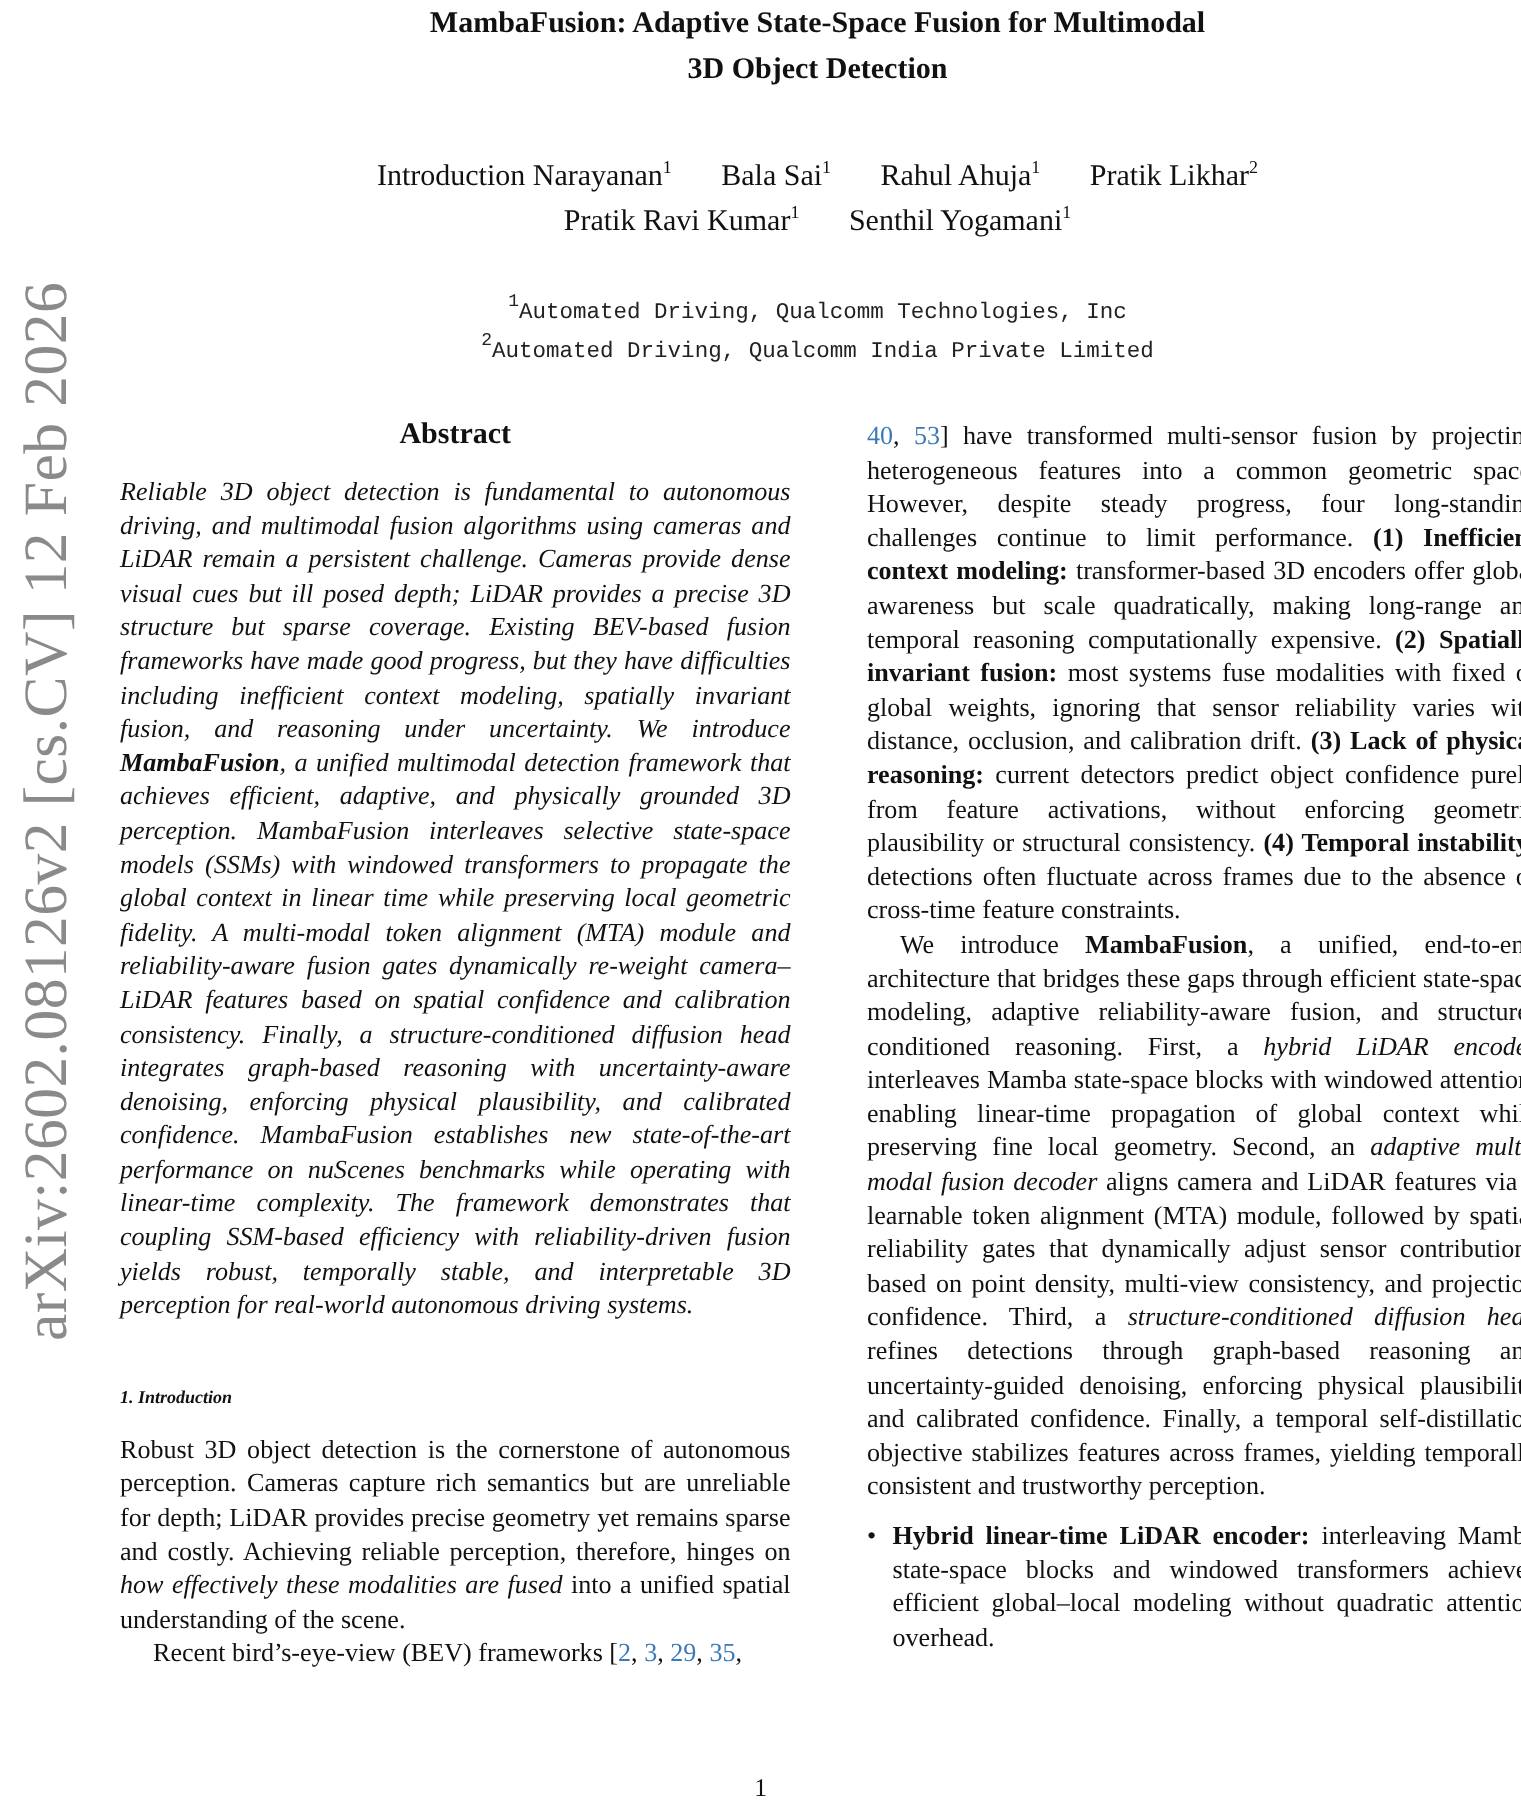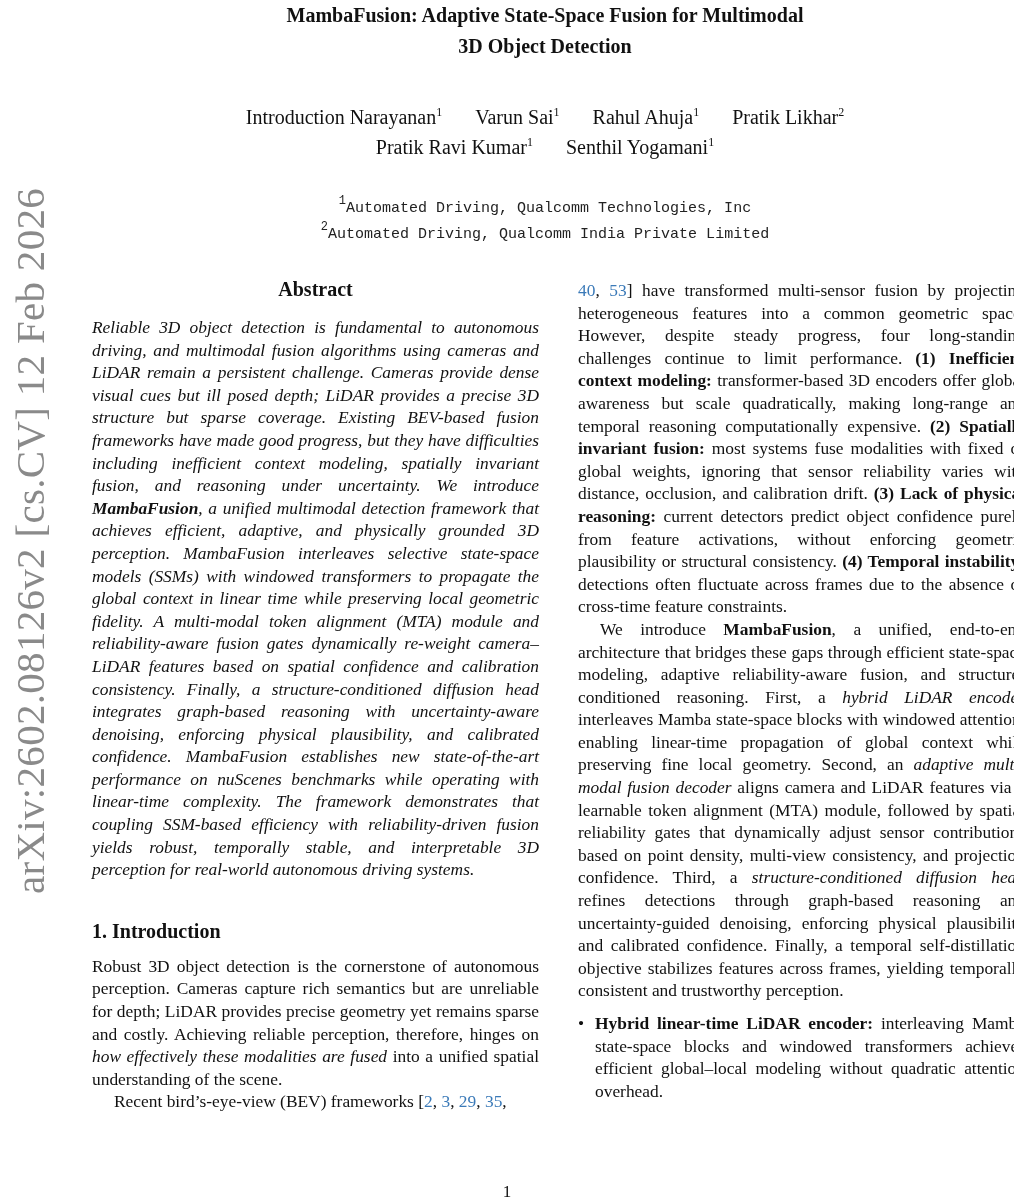--- a/index.html
+++ b/index.html
@@ -21,25 +21,25 @@
     position: absolute; left: 120px; top: 102px; width: 850px; text-align: center;
     font-size: 20px; line-height: 30px;
   }
   .authors .au { margin: 0 14px; white-space: nowrap; }
   .authors sup, .affil sup { font-size: 12px; vertical-align: 8px; line-height: 0; }
   .affil {
     position: absolute; left: 120px; top: 176px; width: 850px; text-align: center;
     font-family: "Liberation Mono", monospace; font-size: 15px; line-height: 26px; color: #222; margin-top: 20px;
   }
   .col { position: absolute; width: 447px; font-size: 17.4px; line-height: 22.6px; text-align: justify; }
-  .col.left { left: 92px; top: 277px; }
+  .col.left { left: 80px; top: 277px; }
   .col.right { left: 578px; top: 279px; }
   .heading-abs { text-align: center; font-weight: bold; font-size: 20px; margin: 0 0 15px 0; line-height: 24px; }
   .abstract { font-style: italic; margin: 0; text-align: justify; }
-  .section-h { font-weight: bold; font-size: 20px; margin: 38px 0 12px 0; line-height: 24px; }
+  .section-h { font-weight: bold; font-size: 12px; margin: 38px 0 12px 0; line-height: 24px; font-style: italic; }
   p { margin: 0; }
   .indent { text-indent: 22px; }
   .cite { color: #3b7ab8; }
   ul.contrib { margin: 10px 0 0 0; padding: 0; list-style: none; }
   ul.contrib li { position: relative; padding-left: 17px; text-align: justify; }
   ul.contrib li .bullet { position: absolute; left: 0; top: 0; }
   .page-num { position: absolute; left: 0; width: 1014px; top: 1182px; text-align: center; font-size: 17px; }
 </style>
 </head>
 <body>
@@ -47,21 +47,21 @@
 <div class="arxiv-stamp">arXiv:2602.08126v2  [cs.CV]  12 Feb 2026</div>
 
 <div class="title">
   <div>MambaFusion: Adaptive State-Space Fusion for Multimodal</div>
   <div>3D Object Detection</div>
 </div>
 
 <div class="authors">
   <div>
     <span class="au"><span>Introduction Narayanan</span><sup>1</sup></span>
-    <span class="au"><span>Varun Sai</span><sup>1</sup></span>
+    <span class="au"><span>Bala Sai</span><sup>1</sup></span>
     <span class="au"><span>Rahul Ahuja</span><sup>1</sup></span>
     <span class="au"><span>Pratik Likhar</span><sup>2</sup></span>
   </div>
   <div>
     <span class="au"><span>Pratik Ravi Kumar</span><sup>1</sup></span>
     <span class="au"><span>Senthil Yogamani</span><sup>1</sup></span>
   </div>
 </div>
 
 <div class="affil">

